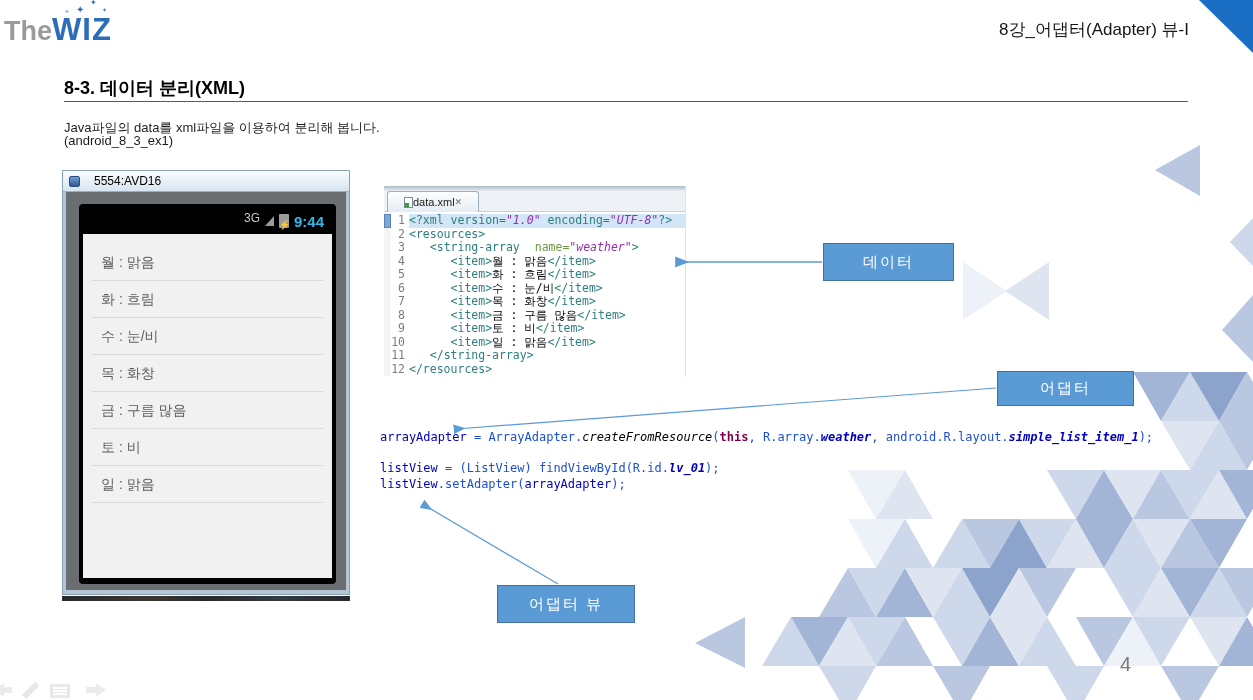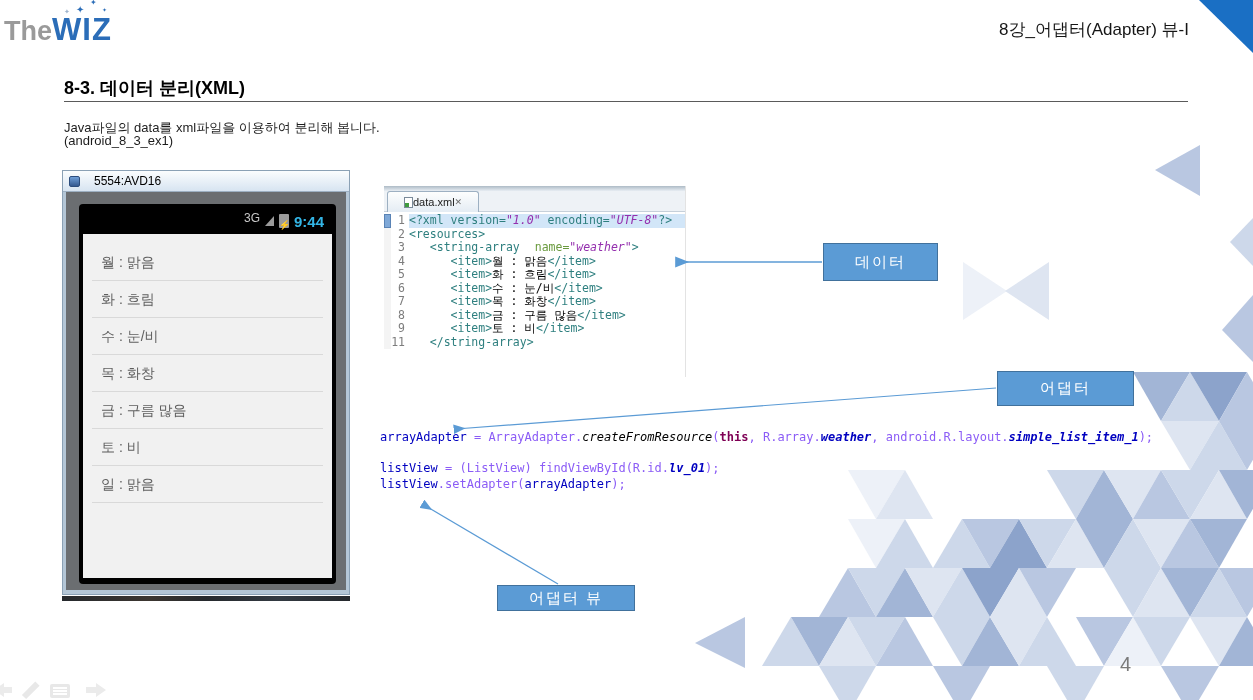--- a/index.html
+++ b/index.html
@@ -75,28 +75,28 @@
   .c-val { color:#942fae; font-style:italic; }
   .c-plain { color:#000; }
 
   
   #java-code { left:380px; top:430px; font-family:"DejaVu Sans Mono", monospace; font-size:12px; line-height:15.5px;
                white-space:pre; z-index:2; }
   .j-field { color:#0000c0; }
   .j-staticf { color:#0000c0; font-weight:bold; font-style:italic; }
   .j-staticm { color:#000; font-style:italic; }
   .j-kw { color:#7f0055; font-weight:bold; }
-  .j-plain { color:#8b5cf6; }
+  .j-plain { color:#1d4ed8; }
 
   
   .callout { position:absolute; background:#5b9bd5; border:1px solid #41719c; color:#fff;
              display:flex; align-items:center; justify-content:center; font-size:15px; letter-spacing:2px; z-index:4; }
-  #callout-data { left:823px; top:243px; width:115px; height:38px; }
+  #callout-data { left:823px; top:243px; width:131px; height:38px; }
   #callout-adapter { left:997px; top:371px; width:137px; height:35px; }
-  #callout-adapterview { left:497px; top:585px; width:138px; height:26px; }
+  #callout-adapterview { left:497px; top:585px; width:138px; height:38px; }
   #arrows { position:absolute; left:0; top:0; width:1253px; height:700px; z-index:3; pointer-events:none; }
 
   #page-number { left:1120px; top:653px; font-size:20px; color:#7a7a7a; z-index:4; }
   #presenter-bar { left:-8px; top:681px; z-index:4; }
 </style>
 </head>
 <body>
 
 <svg id="deco" viewBox="0 0 1253 700">
   <polygon points="1199,0 1253,0 1253,53" fill="#1a6fc4"></polygon>
@@ -259,22 +259,32 @@
         <div class="ed-num">8</div>
         <div class="ed-code"><span class="c-plain">      </span><span class="c-tag">&lt;item&gt;</span><span class="c-plain">금 : 구름 많음</span><span class="c-tag">&lt;/item&gt;</span></div>
       </div>
       <div class="ed-line">
         <div class="ed-margin"></div>
         <div class="ed-num">9</div>
         <div class="ed-code"><span class="c-plain">      </span><span class="c-tag">&lt;item&gt;</span><span class="c-plain">토 : 비</span><span class="c-tag">&lt;/item&gt;</span></div>
       </div>
       <div class="ed-line">
         <div class="ed-margin"></div>
+        <div class="ed-num">10</div>
+        <div class="ed-code"><span class="c-plain">      </span><span class="c-tag">&lt;item&gt;</span><span class="c-plain">일 : 맑음</span><span class="c-tag">&lt;/item&gt;</span></div>
+      </div>
+      <div class="ed-line">
+        <div class="ed-margin"></div>
         <div class="ed-num">11</div>
         <div class="ed-code"><span class="c-plain">   </span><span class="c-tag">&lt;/string-array&gt;</span></div>
+      </div>
+      <div class="ed-line">
+        <div class="ed-margin"></div>
+        <div class="ed-num">12</div>
+        <div class="ed-code"><span class="c-tag">&lt;/resources&gt;</span></div>
       </div>
     </div>
 </div>
 
 <div id="java-code" class="abs"><div class="j-line"><span class="j-field">arrayAdapter</span><span class="j-plain"> = ArrayAdapter.</span><span class="j-staticm">createFromResource</span><span class="j-plain">(</span><span class="j-kw">this</span><span class="j-plain">, R.array.</span><span class="j-staticf">weather</span><span class="j-plain">, android.R.layout.</span><span class="j-staticf">simple_list_item_1</span><span class="j-plain">);</span></div><div class="j-line">&nbsp;</div><div class="j-line"><span class="j-field">listView</span><span class="j-plain"> = (ListView) findViewById(R.id.</span><span class="j-staticf">lv_01</span><span class="j-plain">);</span></div><div class="j-line"><span class="j-field">listView</span><span class="j-plain">.setAdapter(</span><span class="j-field">arrayAdapter</span><span class="j-plain">);</span></div></div>
 
 <div id="callout-data" class="callout">데이터</div>
 <div id="callout-adapter" class="callout">어댑터</div>
 <div id="callout-adapterview" class="callout">어댑터 뷰</div>
 

